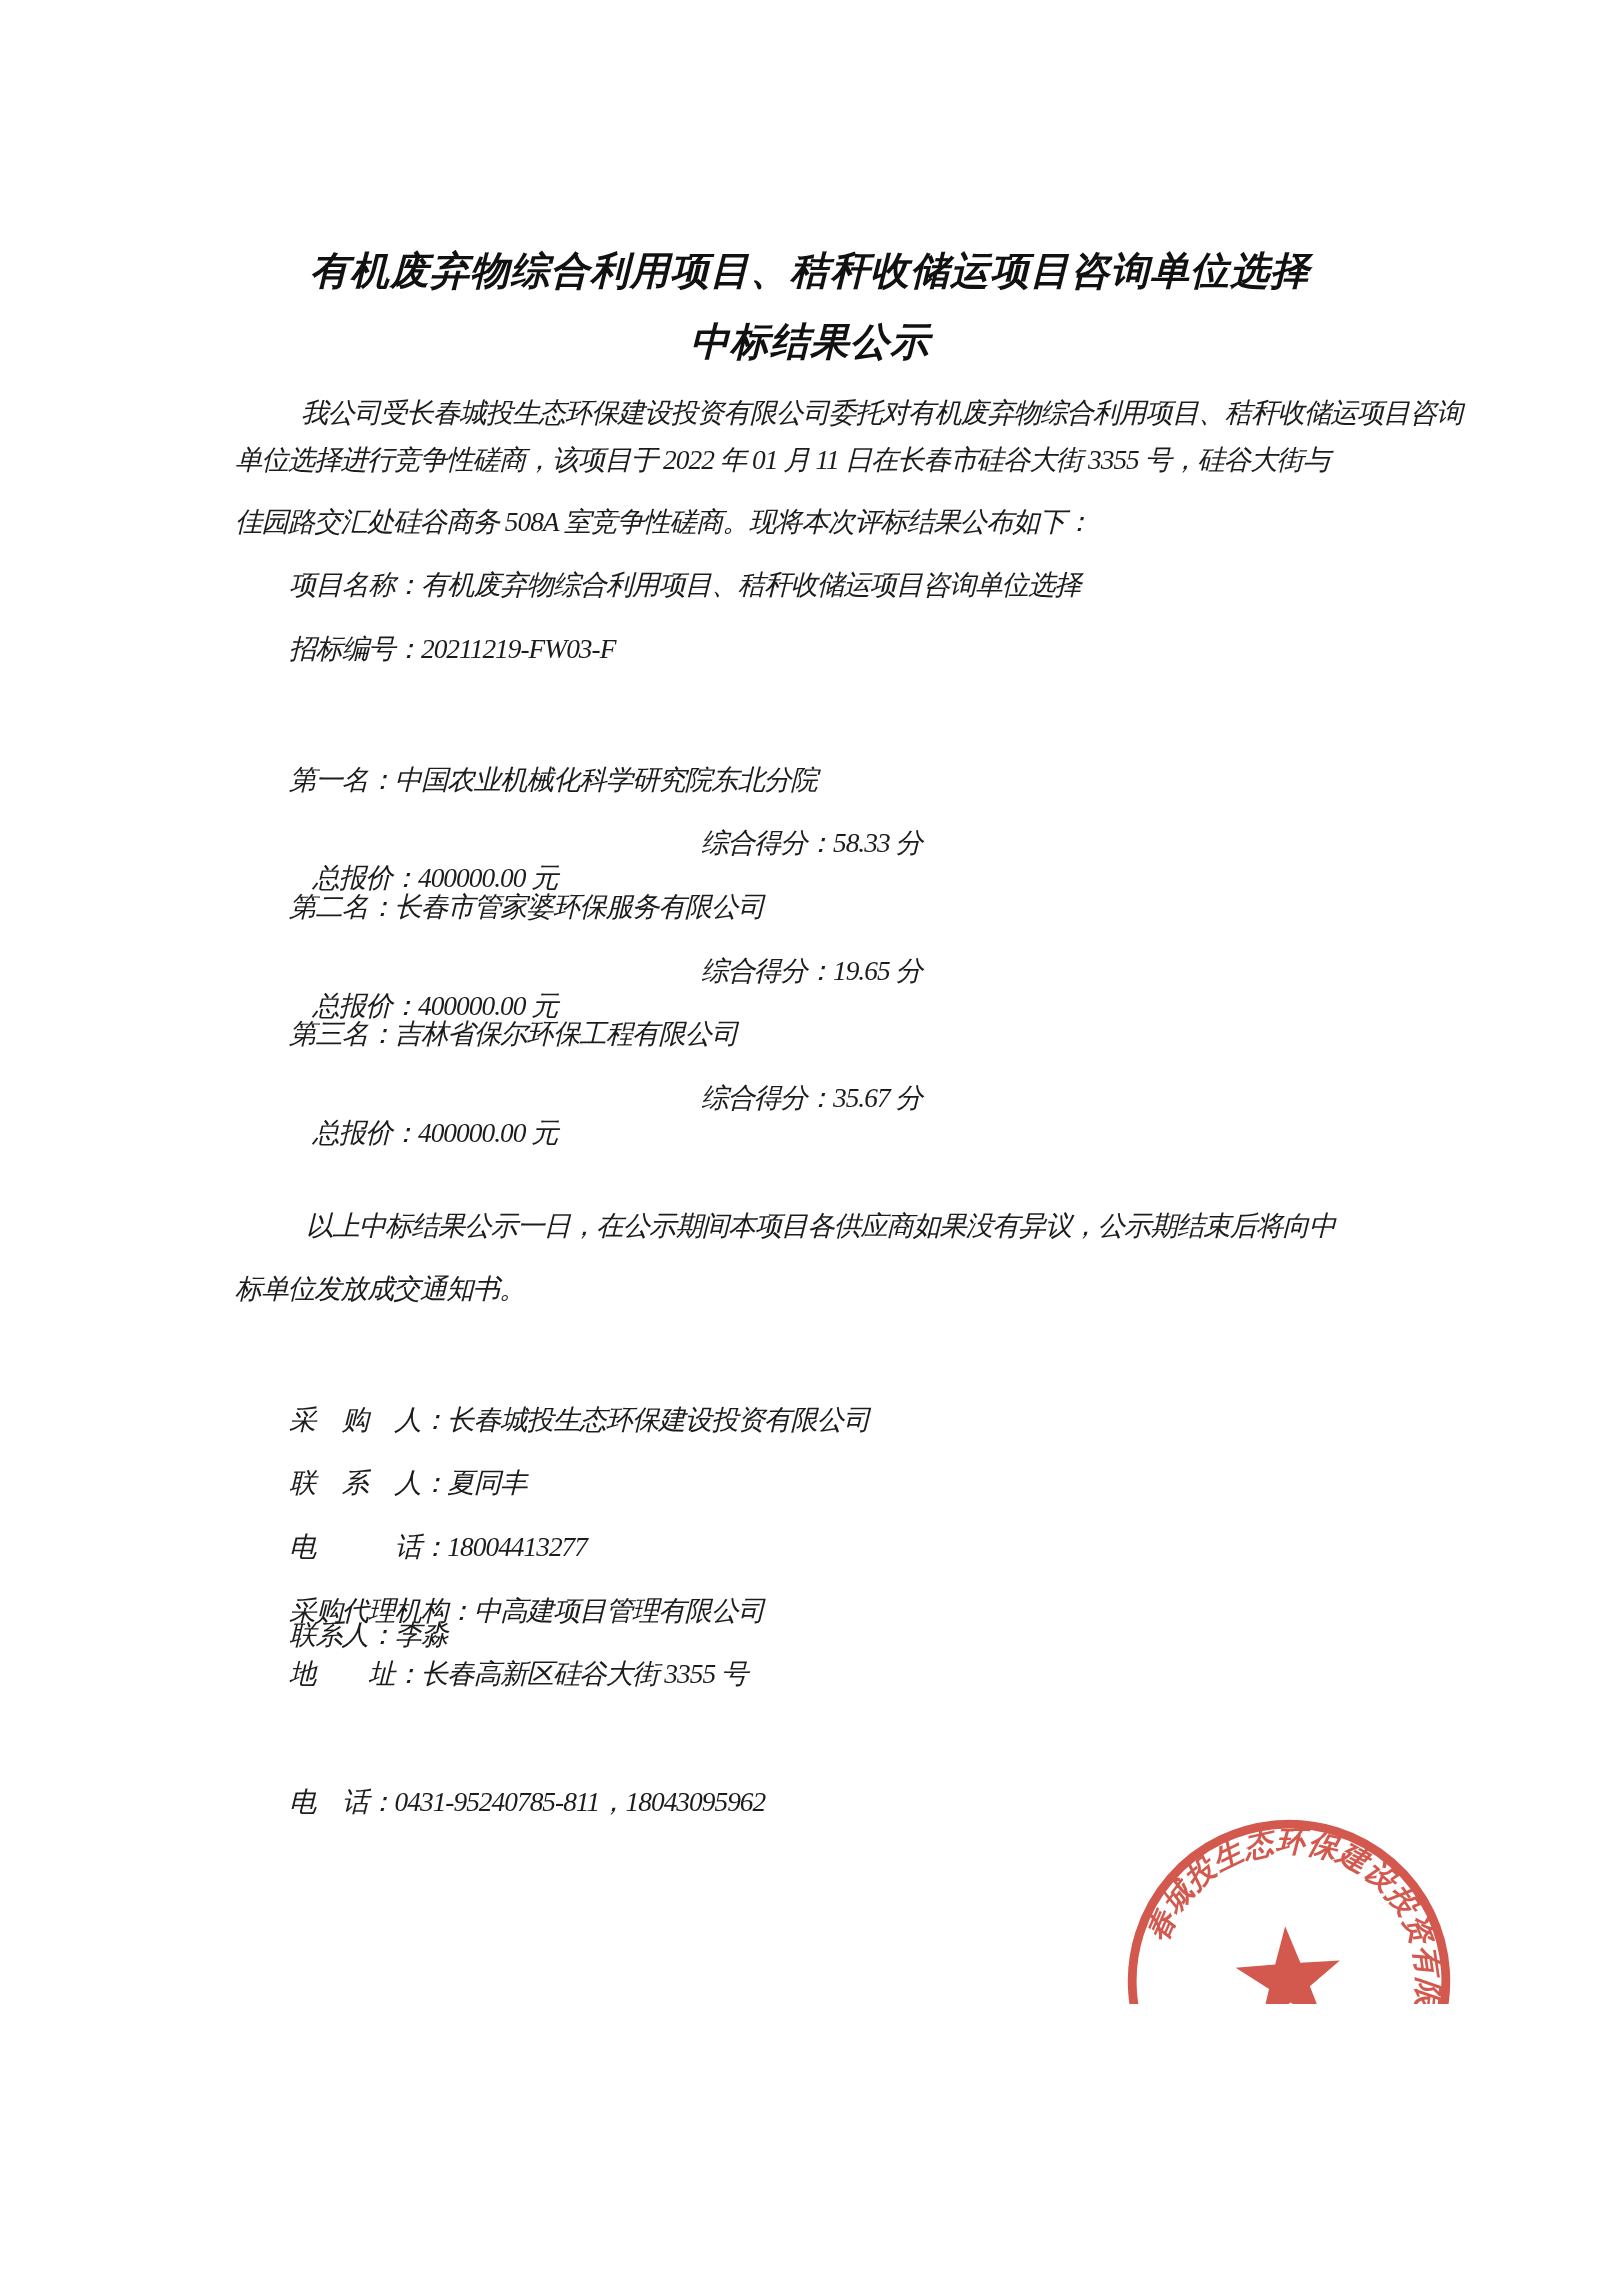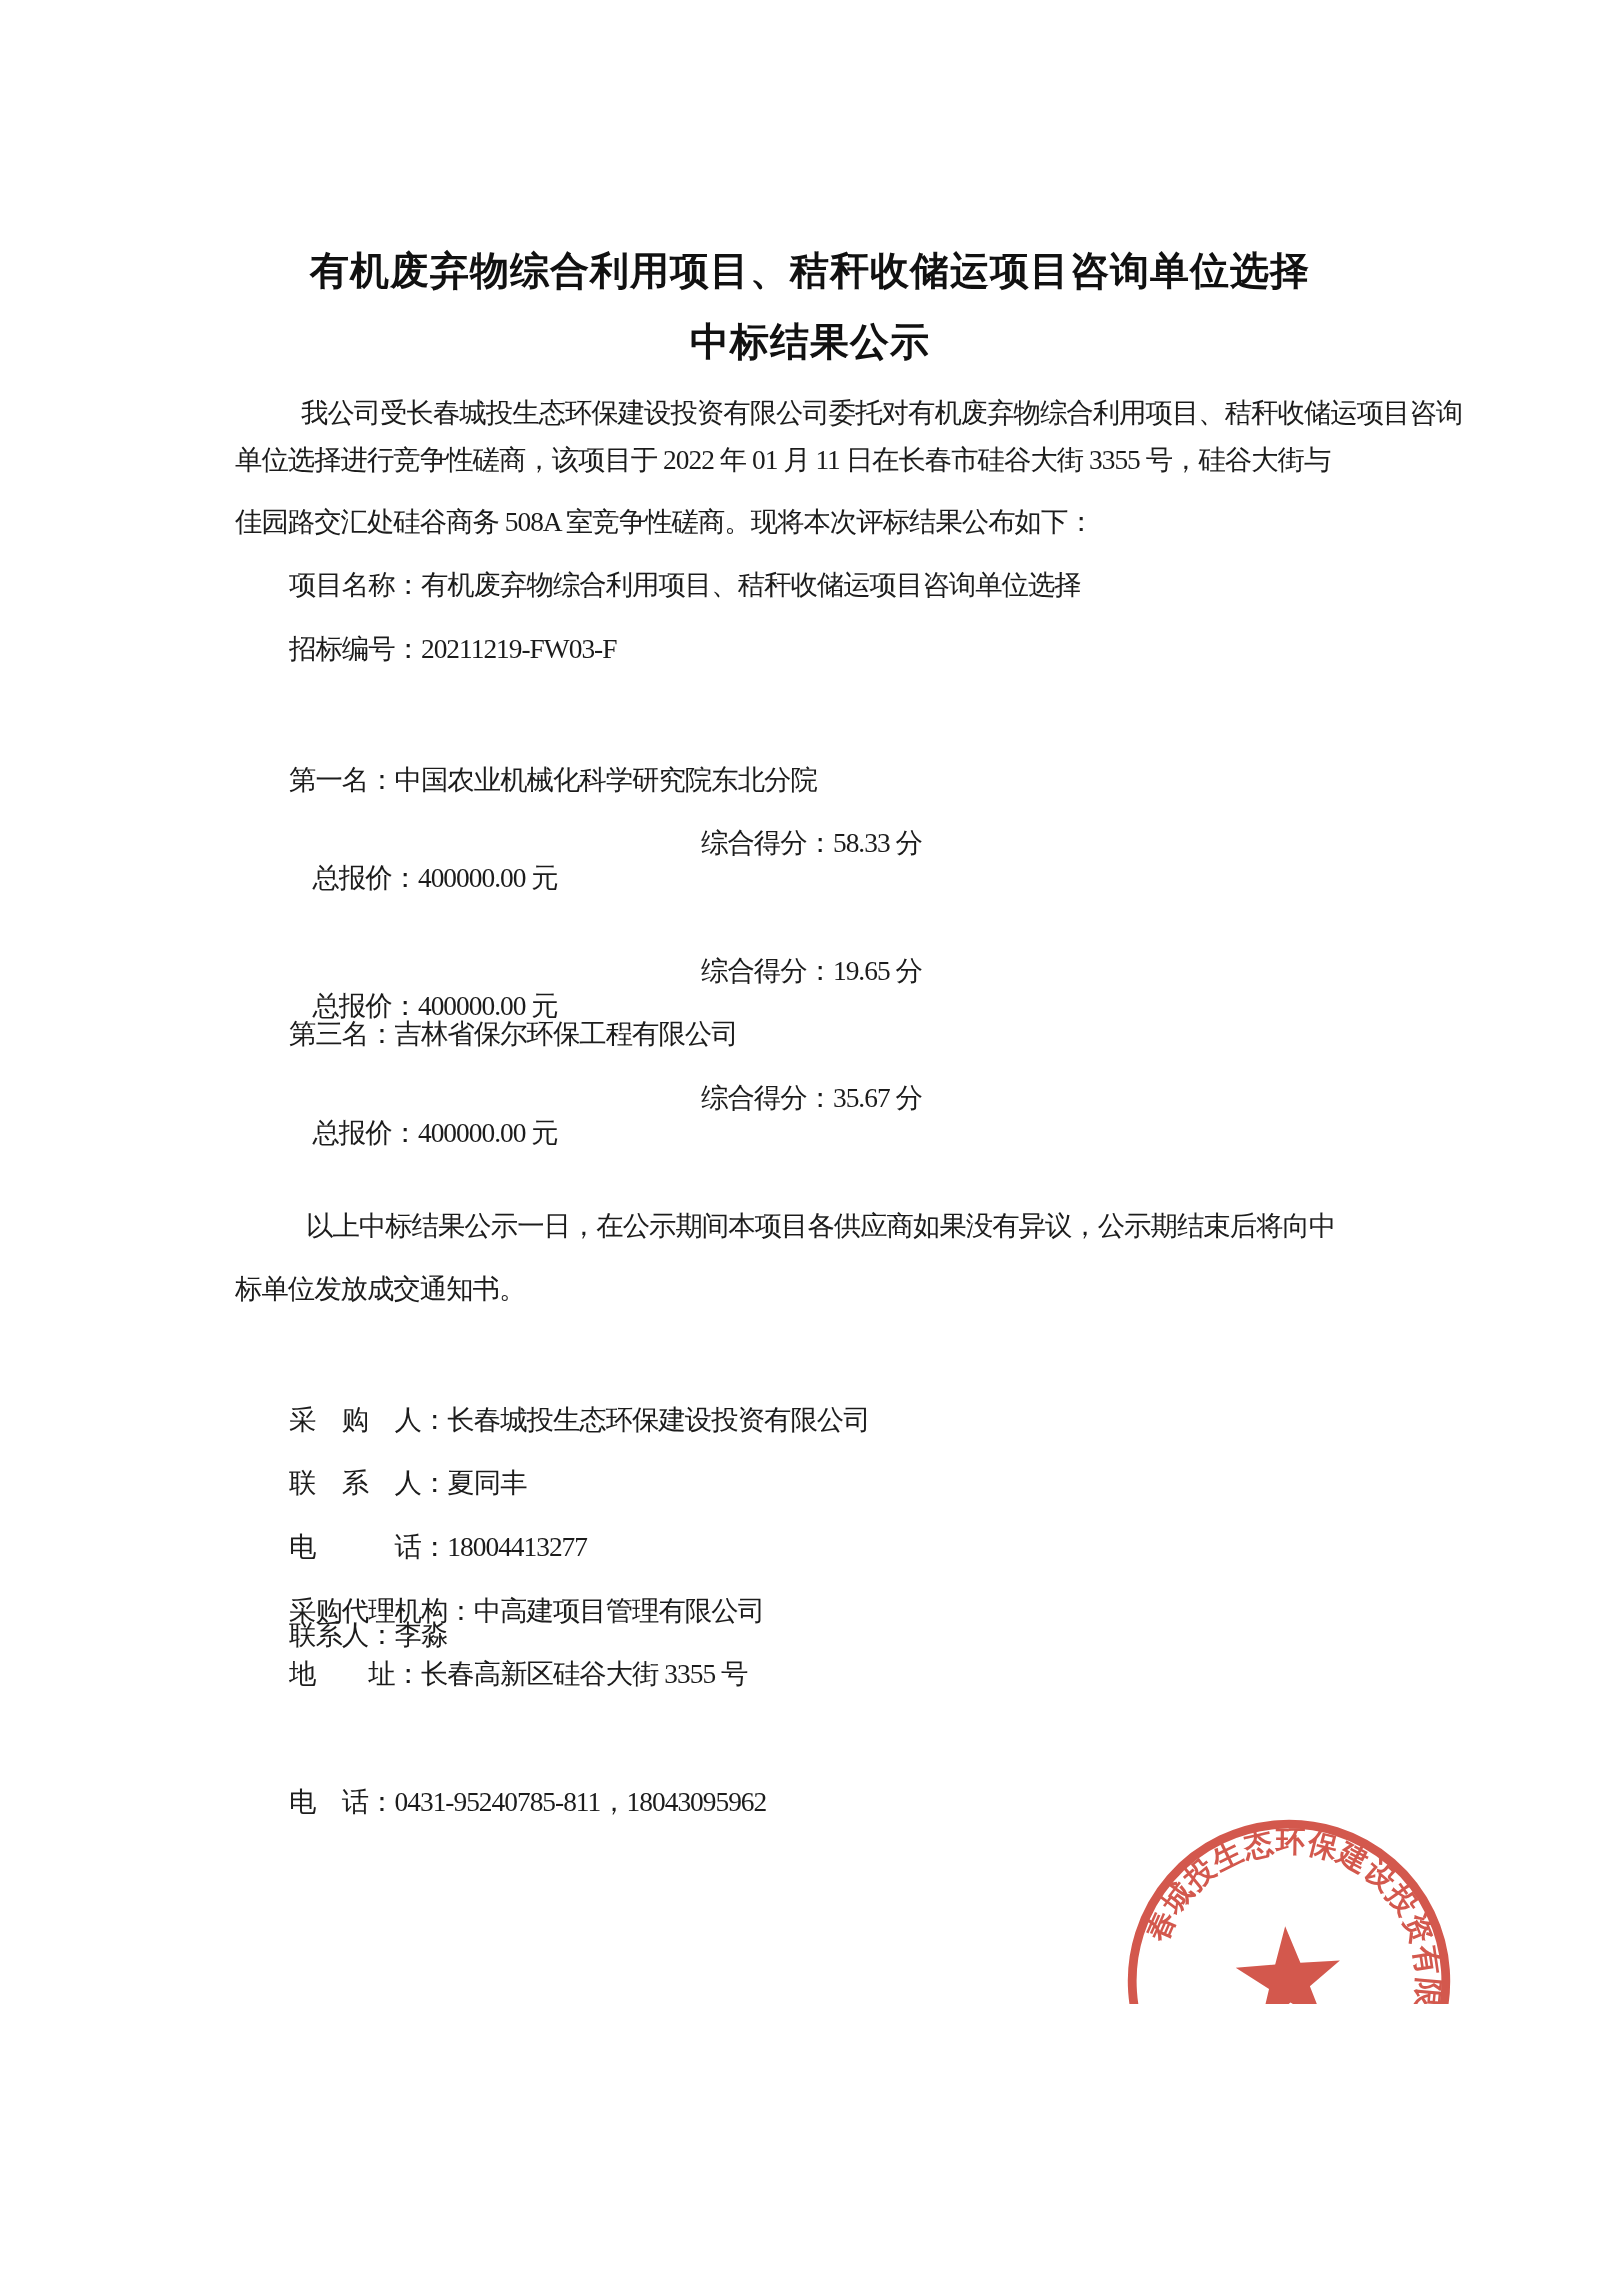--- a/index.html
+++ b/index.html
@@ -3,20 +3,21 @@
 <meta charset="utf-8">
 <style>
   html,body{margin:0;padding:0;background:#ffffff;}
   .page{
     position:relative;
     width:1620px;height:2004px;
     background:#ffffff;
     font-family:"Liberation Serif","DejaVu Serif",serif;
     color:#1e1e1e;
     overflow:hidden;
+    font-style:italic;
   }
   .doc-title{
     position:absolute;left:0;width:100%;
     text-align:center;
     font-size:39px;font-weight:700;
     letter-spacing:1px;
     color:#111;
     white-space:pre;
   }
   .bl{
@@ -57,20 +58,21 @@
   <div class="bl" style="top:505px">佳园路交汇处硅谷商务 508A 室竞争性磋商。现将本次评标结果公布如下：</div>
 
   <div class="bl lab" style="top:568px">项目名称：有机废弃物综合利用项目、秸秆收储运项目咨询单位选择</div>
   <div class="bl lab" style="top:632px">招标编号：20211219-FW03-F</div>
 
   <div class="bl lab" style="top:763px">第一名：中国农业机械化科学研究院东北分院</div>
   <div class="bl lab" style="top:826px">
     <span>总报价：400000.00 元</span>
     <span class="score">综合得分：58.33 分</span>
   </div>
+  <div class="bl lab" style="top:890px">第二名：长春市管家婆环保服务有限公司</div>
   <div class="bl lab" style="top:954px">
     <span>总报价：400000.00 元</span>
     <span class="score">综合得分：19.65 分</span>
   </div>
   <div class="bl lab" style="top:1017px">第三名：吉林省保尔环保工程有限公司</div>
   <div class="bl lab" style="top:1081px">
     <span>总报价：400000.00 元</span>
     <span class="score">综合得分：35.67 分</span>
   </div>
 

